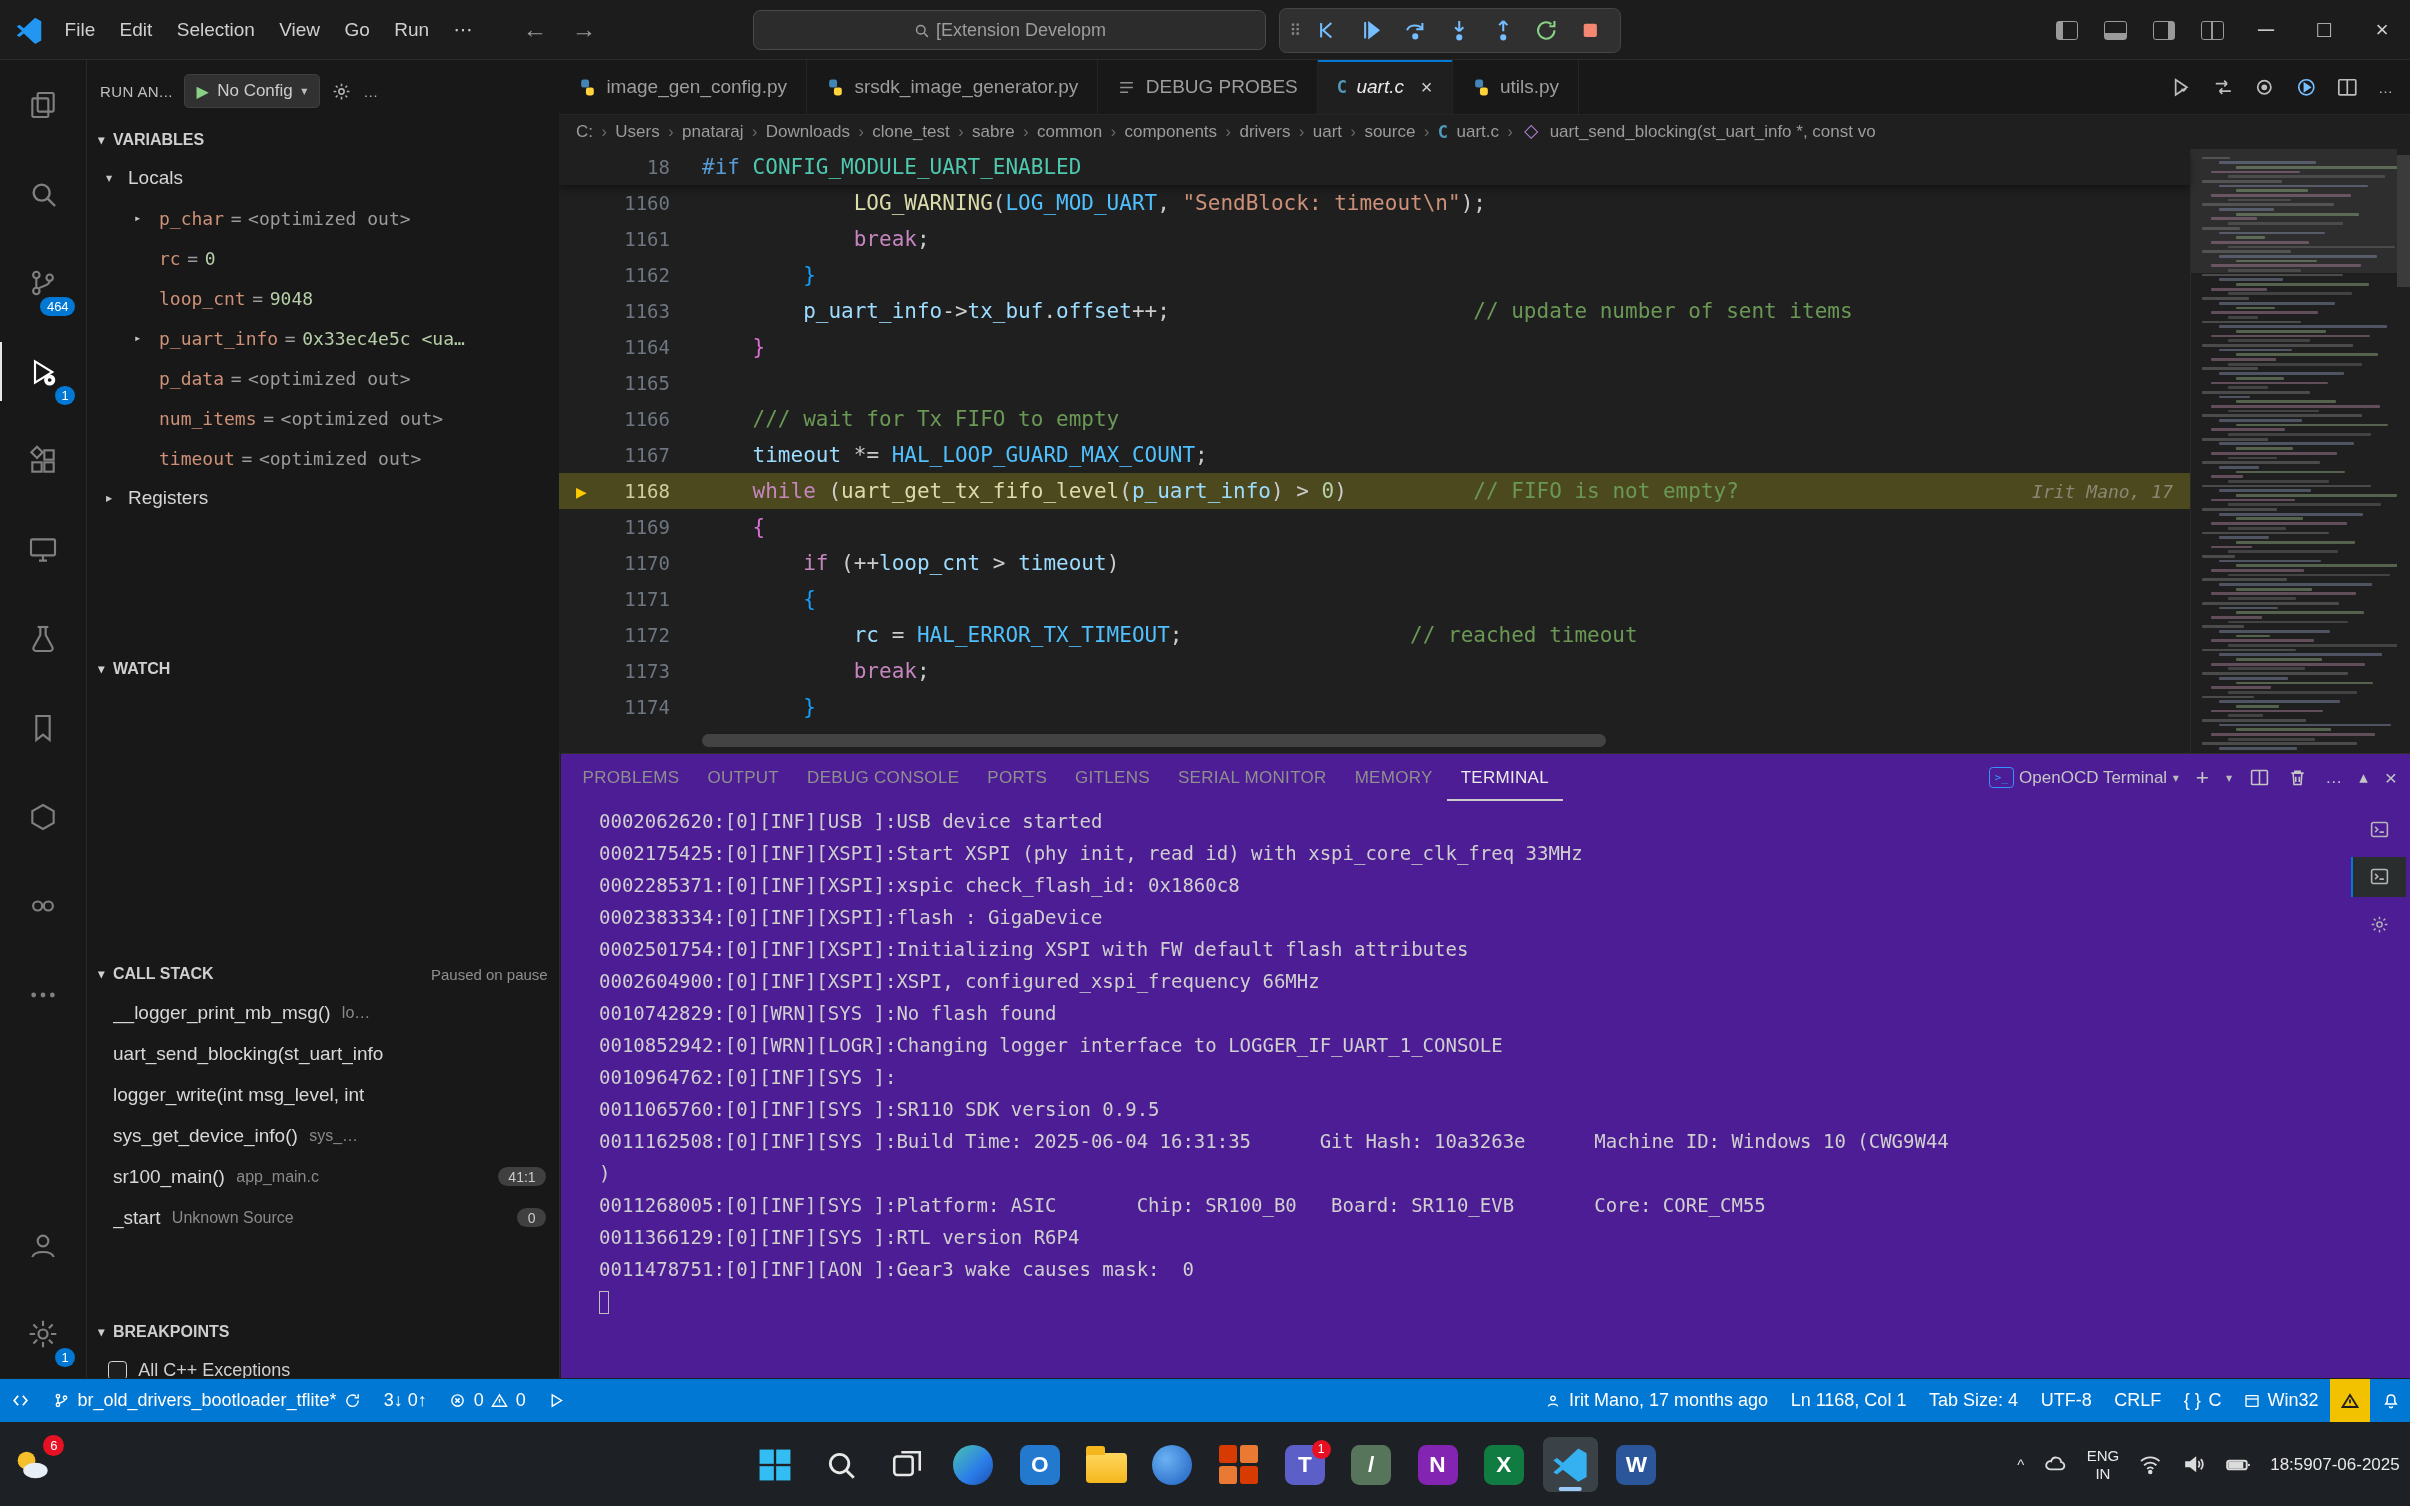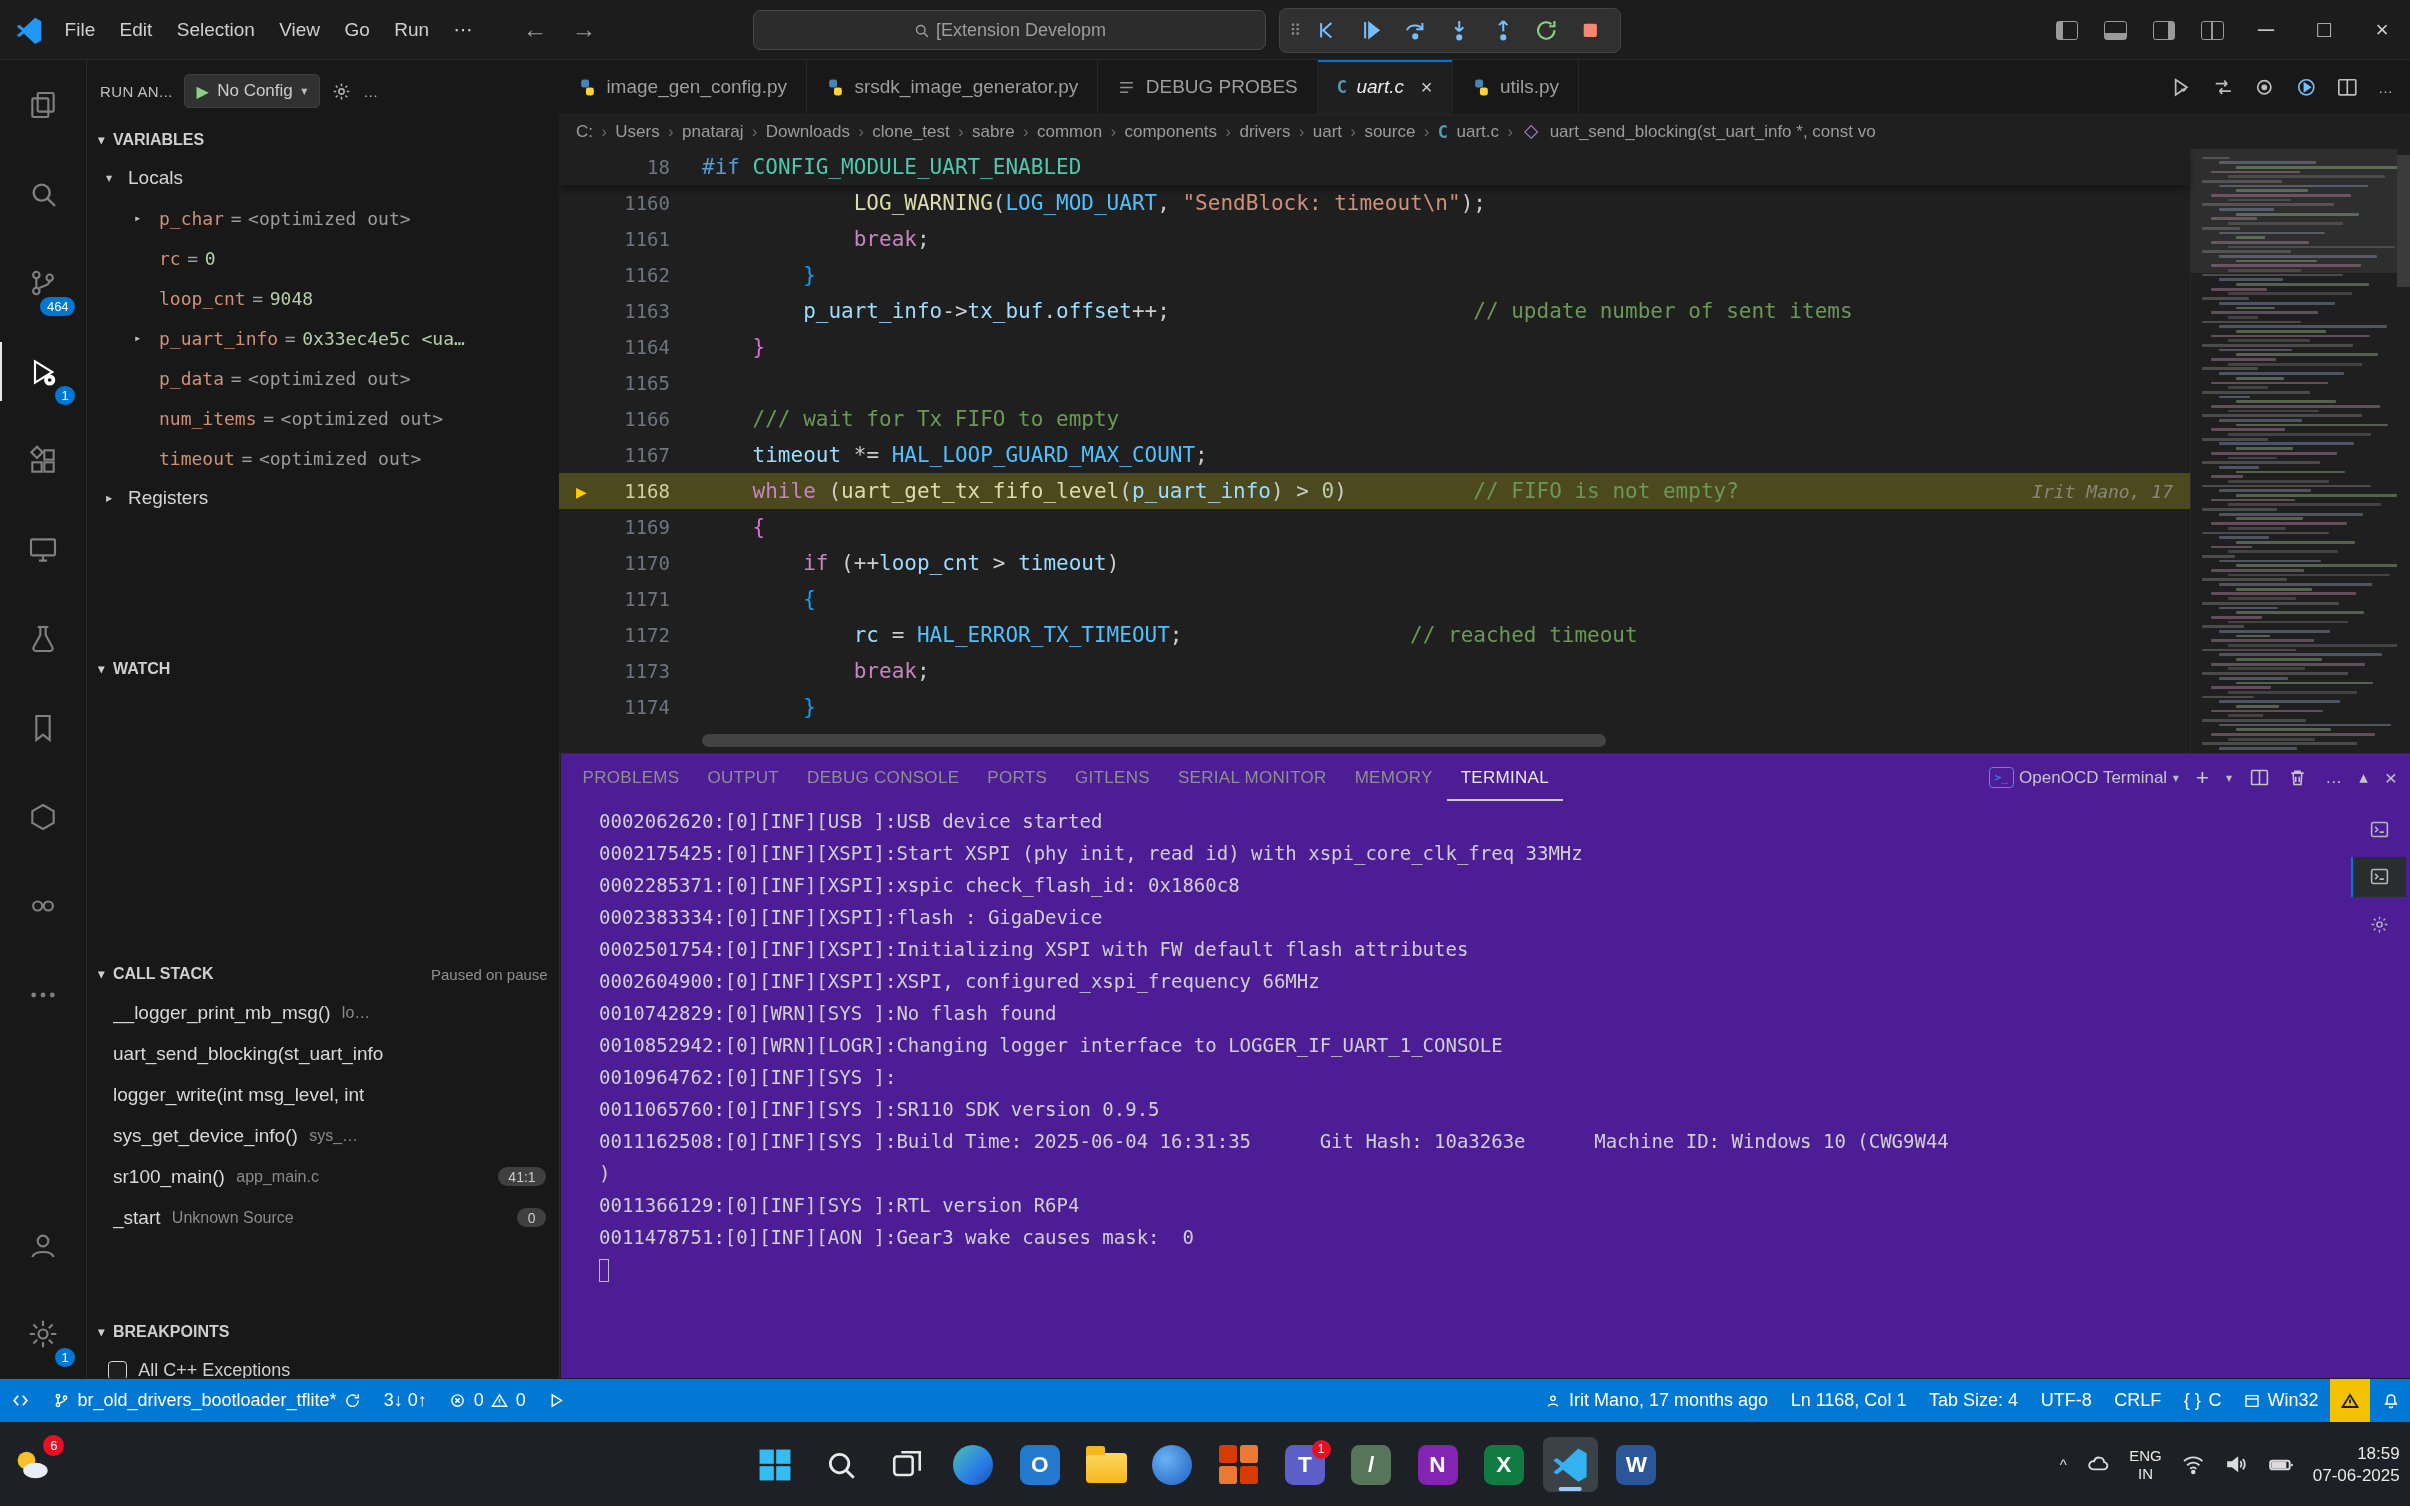--- a/index.html
+++ b/index.html
@@ -128,21 +128,21 @@
   .app-square{width:40px;height:40px;border-radius:8.5px;display:flex;align-items:center;justify-content:center;color:#fff;font-weight:700;font-size:22.6px}
   .redbadge{position:absolute;top:2.8px;right:1.9px;background:#e81123;color:#fff;border-radius:50%;min-width:19px;height:19px;font-size:12.2px;display:flex;align-items:center;justify-content:center;padding:0 3.8px}
   .edgecircle{width:40px;height:40px;border-radius:50%;background:linear-gradient(135deg,#49c3b1,#2b7de9 60%,#1b4fae)}
   .globecircle{width:40px;height:40px;border-radius:50%;background:radial-gradient(circle at 35% 35%,#6ab2f2,#1d5fc2)}
   .folder{width:41px;height:30px;background:linear-gradient(#ffd75e,#f5b71d);border-radius:3.8px;position:relative;margin-top:7.5px}
   .folder::before{content:"";position:absolute;top:-7.5px;left:0;width:19px;height:9.4px;background:#f5b71d;border-radius:2.8px 2.8px 0 0}
   .officegrid{display:grid;grid-template-columns:18px 18px;grid-template-rows:18px 18px;gap:2.8px}
   .officegrid i{border-radius:2.8px}
   .tray{position:absolute;right:11.3px;top:0;height:100%;display:flex;align-items:center;gap:19px;color:#e8e8e8}
   .lang{display:flex;flex-direction:column;align-items:center;font-size:15px;line-height:18px}
-  .clock{display:flex;flex-direction:column;align-items:flex-end;font-size:17px;line-height:21.7px}
+  .clock{display:flex;flex-direction:row;align-items:flex-end;font-size:17px;line-height:21.7px}
   .trayglyph{color:#dcdcdc}
 </style>
 </head>
 <body>
 
 <div class="screen">
 
   <header class="titlebar">
     <span class="vslogo">
       <svg width="28" height="28" viewBox="0 0 32 32">
@@ -826,20 +826,21 @@
           <div class="tline">0002285371:[0][INF][XSPI]:xspic check_flash_id: 0x1860c8</div>
           <div class="tline">0002383334:[0][INF][XSPI]:flash : GigaDevice</div>
           <div class="tline">0002501754:[0][INF][XSPI]:Initializing XSPI with FW default flash attributes</div>
           <div class="tline">0002604900:[0][INF][XSPI]:XSPI, configured_xspi_frequency 66MHz</div>
           <div class="tline">0010742829:[0][WRN][SYS ]:No flash found</div>
           <div class="tline">0010852942:[0][WRN][LOGR]:Changing logger interface to LOGGER_IF_UART_1_CONSOLE</div>
           <div class="tline">0010964762:[0][INF][SYS ]:</div>
           <div class="tline">0011065760:[0][INF][SYS ]:SR110 SDK version 0.9.5</div>
           <div class="tline">0011162508:[0][INF][SYS ]:Build Time: 2025-06-04 16:31:35      Git Hash: 10a3263e      Machine ID: Windows 10 (CWG9W44</div>
           <div class="tline">)</div>
+          <div class="tline">0011268005:[0][INF][SYS ]:Platform: ASIC       Chip: SR100_B0   Board: SR110_EVB       Core: CORE_CM55</div>
           <div class="tline">0011366129:[0][INF][SYS ]:RTL version R6P4</div>
           <div class="tline">0011478751:[0][INF][AON ]:Gear3 wake causes mask:  0</div>
           <div class="tline"><span class="cursor"></span></div>
         </div>
       <div class="term-strip">
         <span class="strip-item">
             <svg width="21" height="21" viewBox="0 0 24 24" fill="none" stroke="currentColor" stroke-width="1.8">
               <rect x="3" y="4" width="18" height="16" rx="2"></rect>
               <path d="M7 9l3 3-3 3M12 15h5"></path>
             </svg>

